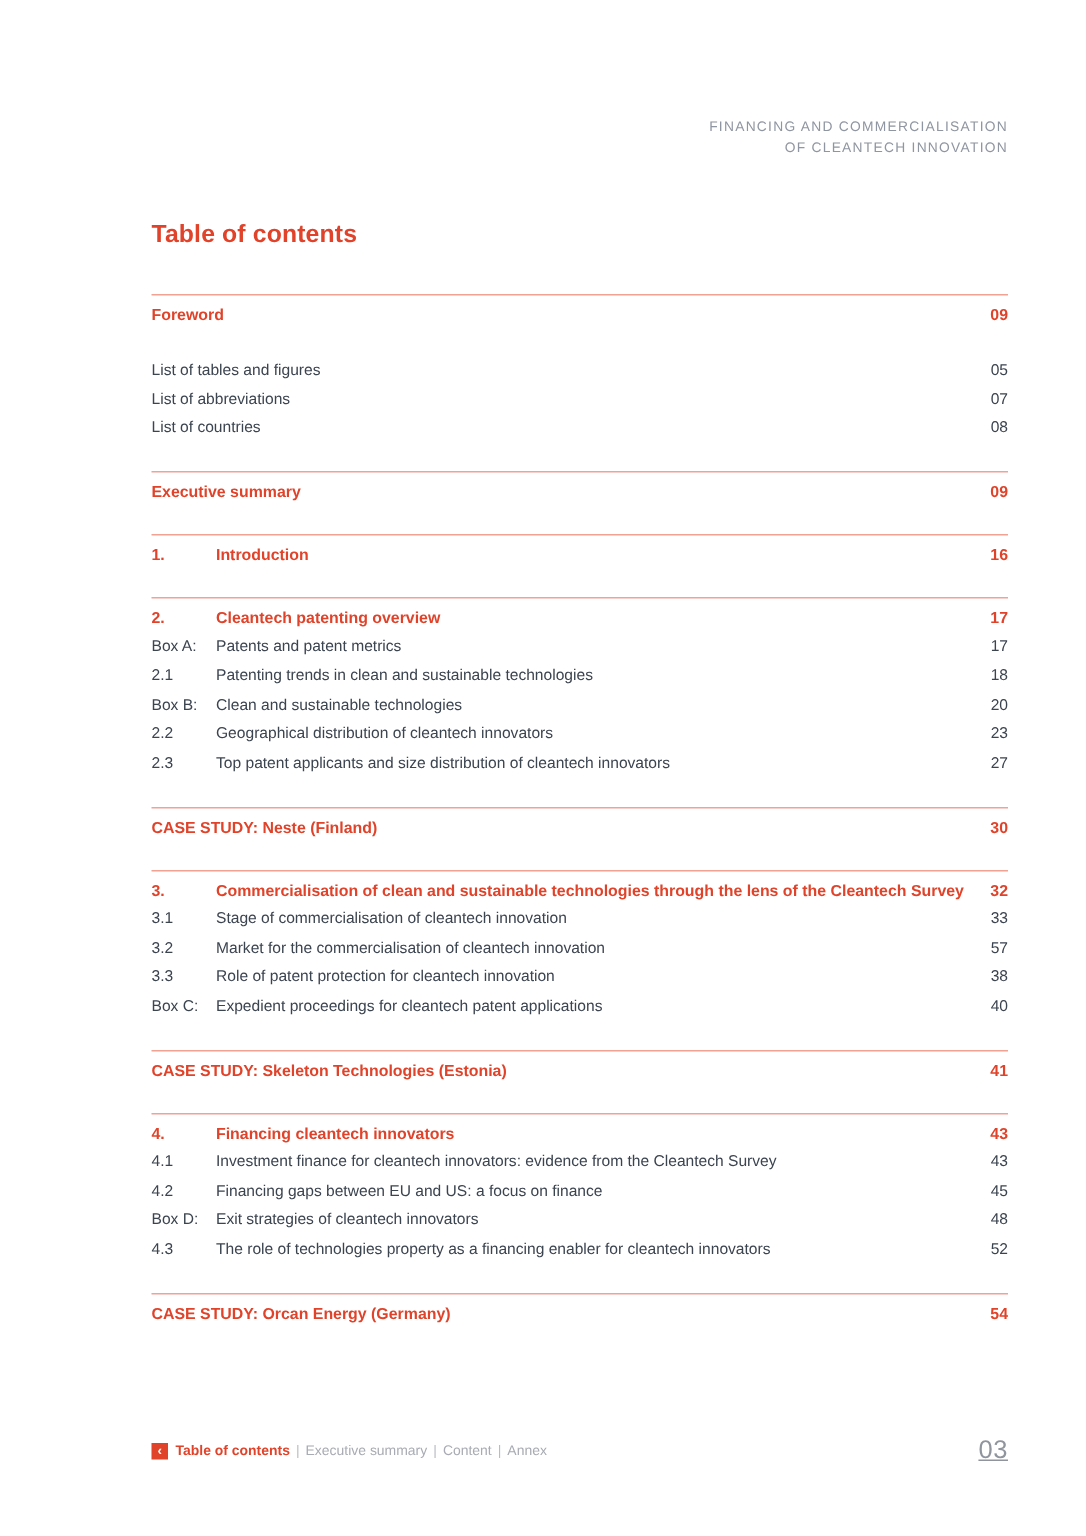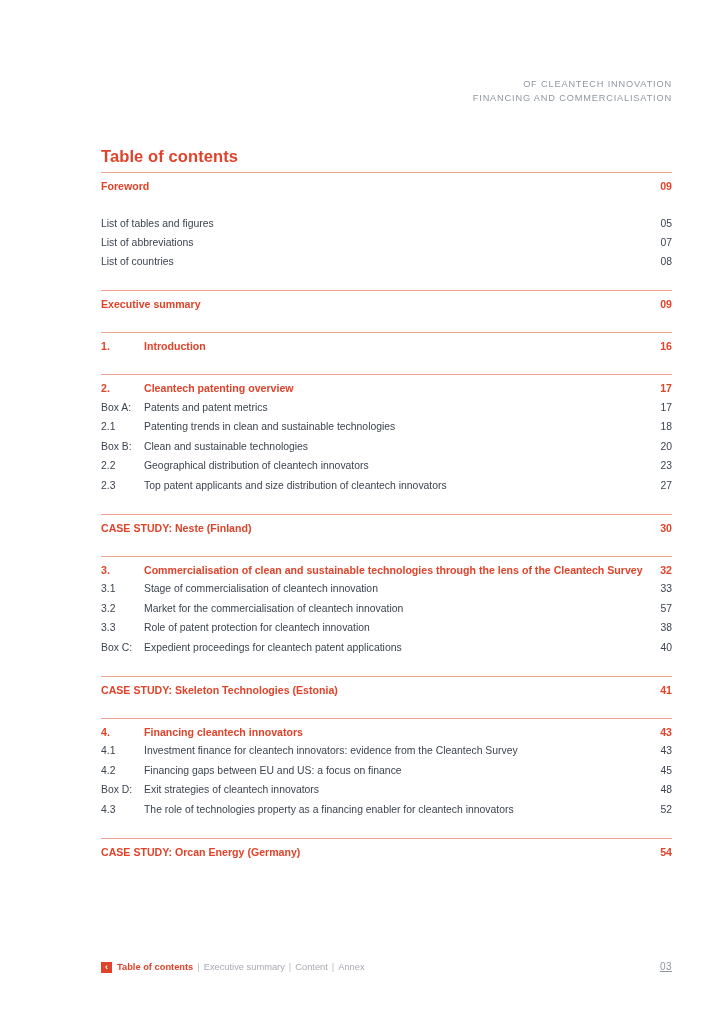--- a/index.html
+++ b/index.html
@@ -45,21 +45,21 @@
     font-size: 16.5px;
     font-weight: bold;
     color: #e0432a;
     letter-spacing: 0.1px;
   }
 
   
   .toc {
     position: absolute;
     left: 101px;
-    top: 172px;
+    top: 196px;
     width: 571px;
   }
 
   .rule {
     height: 0;
     border-top: 1.1px solid #f2a293;
     margin: 0;
   }
 
   .group { padding: 0; }
@@ -133,33 +133,33 @@
   .crumb-sep {
     color: #b9bcc3;
     padding: 0 4px;
   }
   .crumb {
     color: #a8abb3;
   }
   .footer-spacer { flex: 1 1 auto; }
   .folio {
     color: #8f949d;
-    font-size: 10px;
+    font-size: 17px;
     letter-spacing: 0.4px;
     text-decoration: underline;
   }
 </style>
 </head>
 <body>
 
 <div class="page">
 
   <div class="doc-header">
+    <div>FINANCING AND COMMERCIALISATION</div>
     <div>OF CLEANTECH INNOVATION</div>
-    <div>FINANCING AND COMMERCIALISATION</div>
   </div>
 
   <div class="page-title">Table of contents</div>
 
   <div class="toc" id="toc-root">
       <div class="group gap-after">
         <div class="rule"></div>
         <div class="row head nonum">
           <span class="num" style="flex: 0 0 0px; width: 0px;"></span>
           <span class="label">Foreword</span>

